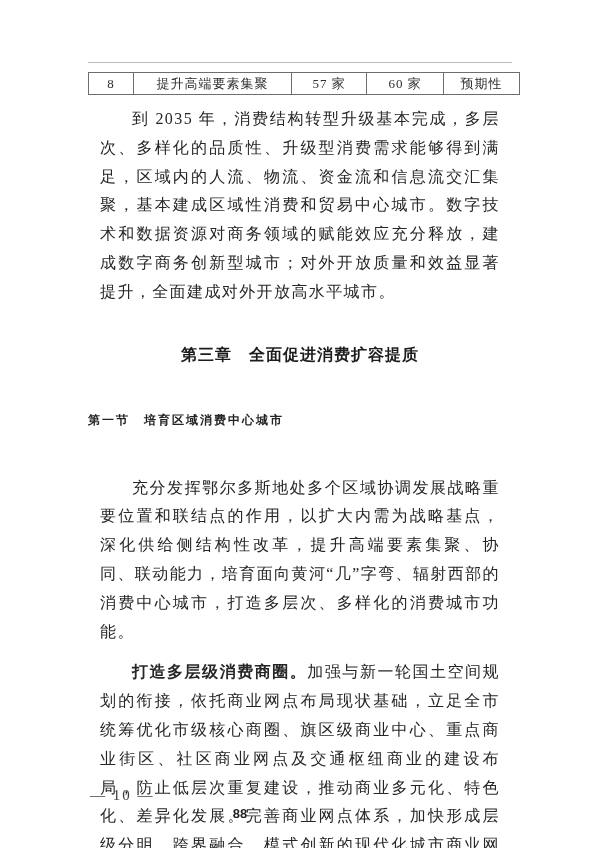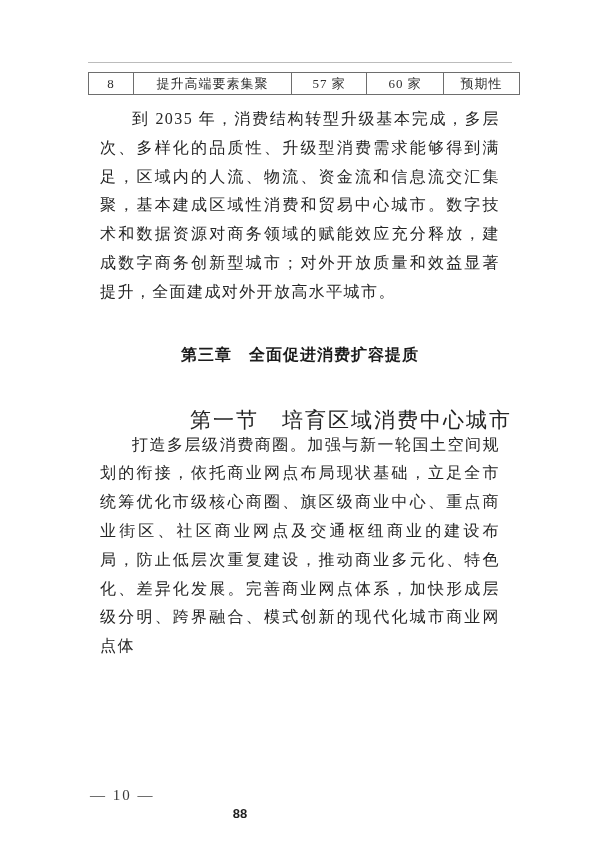--- a/index.html
+++ b/index.html
@@ -63,30 +63,30 @@
     font-weight: bold;
     font-size: 16px;
     line-height: 24px;
     letter-spacing: 1px;
     text-align: center;
     color: #1c1c1c;
   }
   h3.section {
     margin: 42px 0 0 0;
     font-family: "Liberation Serif", "DejaVu Serif", serif;
-    font-weight: 400;
-    font-size: 21px;
+    font-weight: 700;
+    font-size: 12px;
     line-height: 22px;
     letter-spacing: 2px;
-    text-align: right;
+    text-align: left;
     color: #232323;
   }
   p.para-strategy { margin-top: 43px; }
   p.para-circles  { margin-top: 0; }
-  .lead-bold { font-weight: normal; letter-spacing: 1.4px; }
+  .lead-bold { font-weight: bold; letter-spacing: 1.4px; }
 
   .footer-left {
     position: absolute;
     left: 90px;
     top: 787px;
     font-size: 15px;
     letter-spacing: 2px;
     color: #3a3a3a;
     font-family: "Liberation Serif", "DejaVu Serif", serif;
   }
@@ -121,20 +121,21 @@
         </tr>
       </tbody>
     </table>
 
     <p class="body para-2035">到 2035 年，消费结构转型升级基本完成，多层次、多样化的品质性、升级型消费需求能够得到满足，区域内的人流、物流、资金流和信息流交汇集聚，基本建成区域性消费和贸易中心城市。数字技术和数据资源对商务领域的赋能效应充分释放，建成数字商务创新型城市；对外开放质量和效益显著提升，全面建成对外开放高水平城市。</p>
 
     <h2 class="chapter">第三章　全面促进消费扩容提质</h2>
 
     <h3 class="section">第一节　培育区域消费中心城市</h3>
 
+    <p class="body para-strategy">充分发挥鄂尔多斯地处多个区域协调发展战略重要位置和联结点的作用，以扩大内需为战略基点，深化供给侧结构性改革，提升高端要素集聚、协同、联动能力，培育面向黄河“几”字弯、辐射西部的消费中心城市，打造多层次、多样化的消费城市功能。</p>
 
     <p class="body para-circles"><span class="lead-bold">打造多层级消费商圈。</span><span>加强与新一轮国土空间规划的衔接，依托商业网点布局现状基础，立足全市统筹优化市级核心商圈、旗区级商业中心、重点商业街区、社区商业网点及交通枢纽商业的建设布局，防止低层次重复建设，推动商业多元化、特色化、差异化发展。完善商业网点体系，加快形成层级分明、跨界融合、模式创新的现代化城市商业网点体</span></p>
 
   </div>
 
   <div class="footer-left">— 10 —</div>
   <div class="footer-center">88</div>
 </div>
 
 </body></html>

